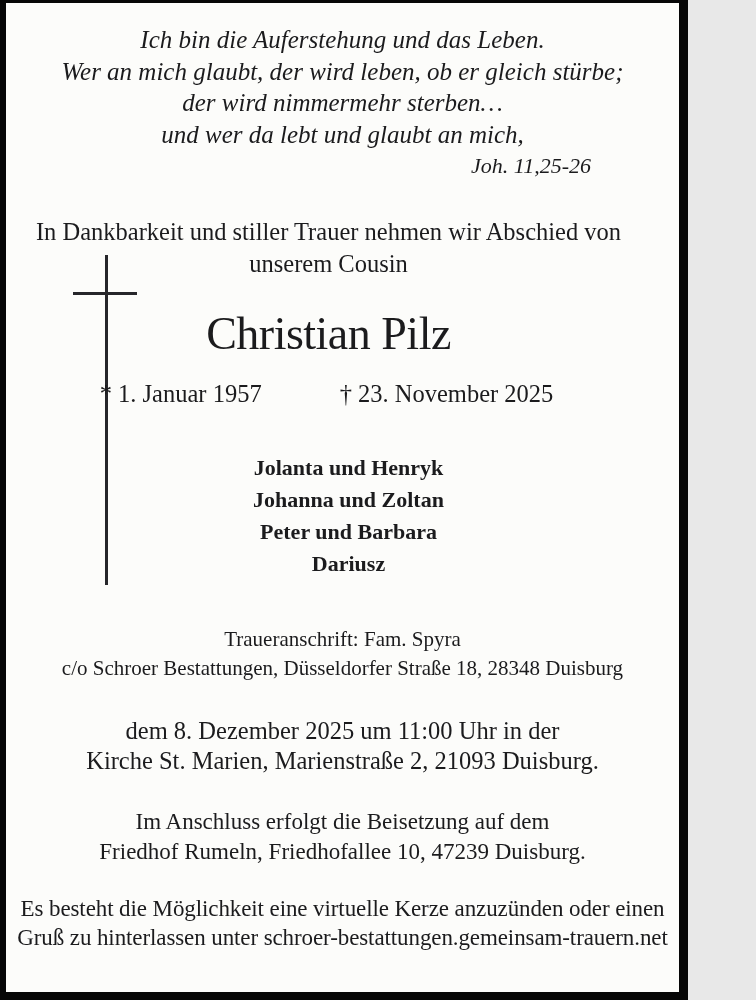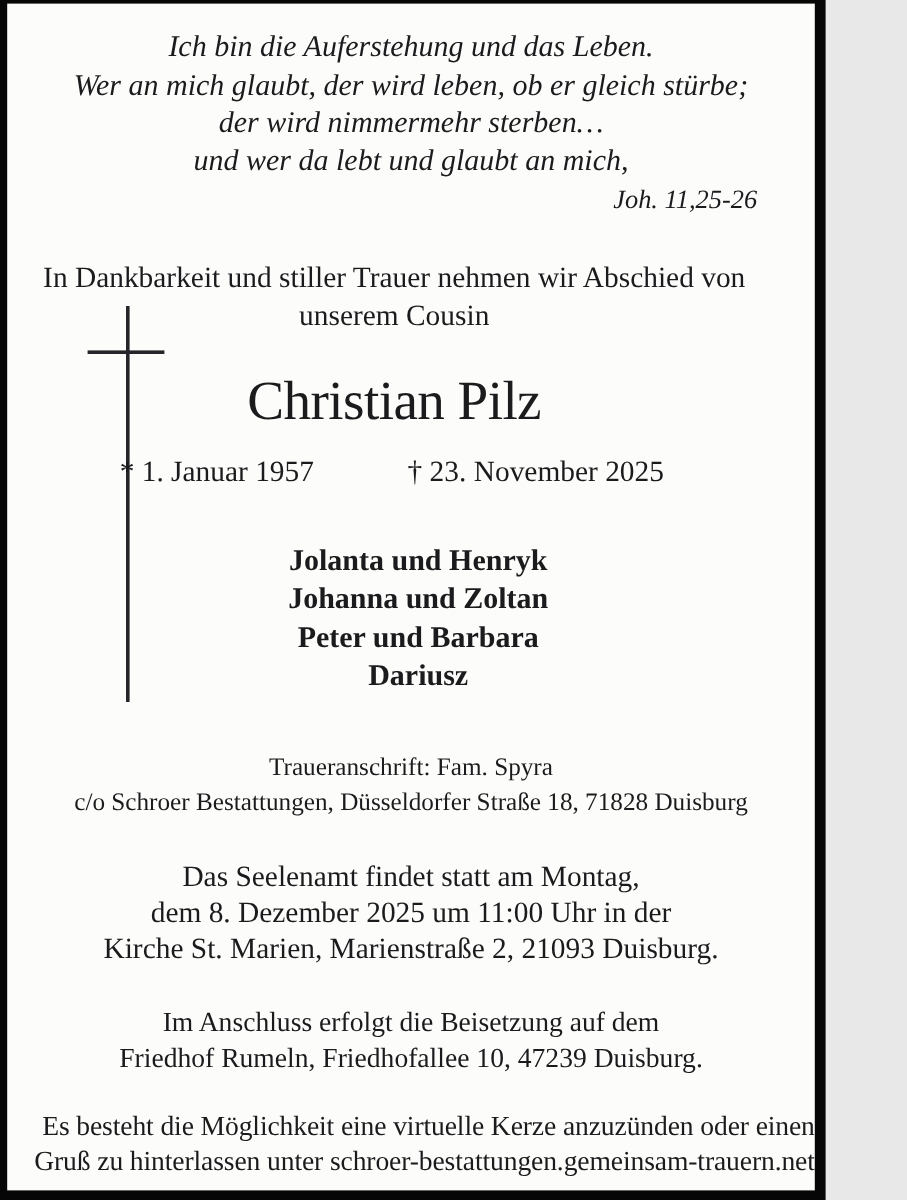--- a/index.html
+++ b/index.html
@@ -30,21 +30,21 @@
     margin-top: 21px;
     text-align: center;
     font-style: italic;
     font-size: 25px;
     line-height: 31.5px;
     white-space: nowrap;
   }
   .attribution {
     margin-top: 4px;
     text-align: right;
-    padding-right: 48px;
+    padding-right: 88px;
     font-style: italic;
     font-size: 22px;
     line-height: 24px;
   }
   
   .intro {
     margin-top: 38px;
     text-align: center;
     font-size: 24.5px;
     line-height: 32px;
@@ -91,21 +91,21 @@
     font-size: 24.5px;
     line-height: 28px;
     transform: translateX(-16px);
     white-space: nowrap;
   }
   
   .mourners {
     margin-top: 44px;
     text-align: center;
     font-weight: bold;
-    font-size: 25px;
+    font-size: 22px;
     line-height: 32px;
     transform: translateX(6px);
     white-space: nowrap;
   }
   
   .address {
     margin-top: 45px;
     text-align: center;
     font-size: 21px;
     line-height: 29px;
@@ -122,21 +122,21 @@
   .burial {
     margin-top: 31px;
     text-align: center;
     font-size: 23px;
     line-height: 30px;
     white-space: nowrap;
   }
   
   .footer {
     margin-top: 27px;
-    text-align: right;
+    text-align: center;
     font-size: 23px;
     line-height: 29px;
     letter-spacing: -0.1px;
     white-space: nowrap;
   }
   .line { display: block; }
 </style>
 </head>
 <body>
 
@@ -171,25 +171,24 @@
 
     <div class="mourners">
       <span class="line">Jolanta und Henryk</span>
       <span class="line">Johanna und Zoltan</span>
       <span class="line">Peter und Barbara</span>
       <span class="line">Dariusz</span>
     </div>
 
     <div class="address">
       <span class="line">Traueranschrift: Fam. Spyra</span>
-      <span class="line">c/o Schroer Bestattungen, Düsseldorfer Straße 18, 71828 Duisburg</span>
+      <span class="line">c/o Schroer Bestattungen, Düsseldorfer Straße 18, 28348 Duisburg</span>
     </div>
 
     <div class="service">
-      <span class="line">Das Seelenamt findet statt am Montag,</span>
       <span class="line">dem 8. Dezember 2025 um 11:00 Uhr in der</span>
       <span class="line">Kirche St. Marien, Marienstraße 2, 21093 Duisburg.</span>
     </div>
 
     <div class="burial">
       <span class="line">Im Anschluss erfolgt die Beisetzung auf dem</span>
       <span class="line">Friedhof Rumeln, Friedhofallee 10, 47239 Duisburg.</span>
     </div>
 
     <div class="footer">

